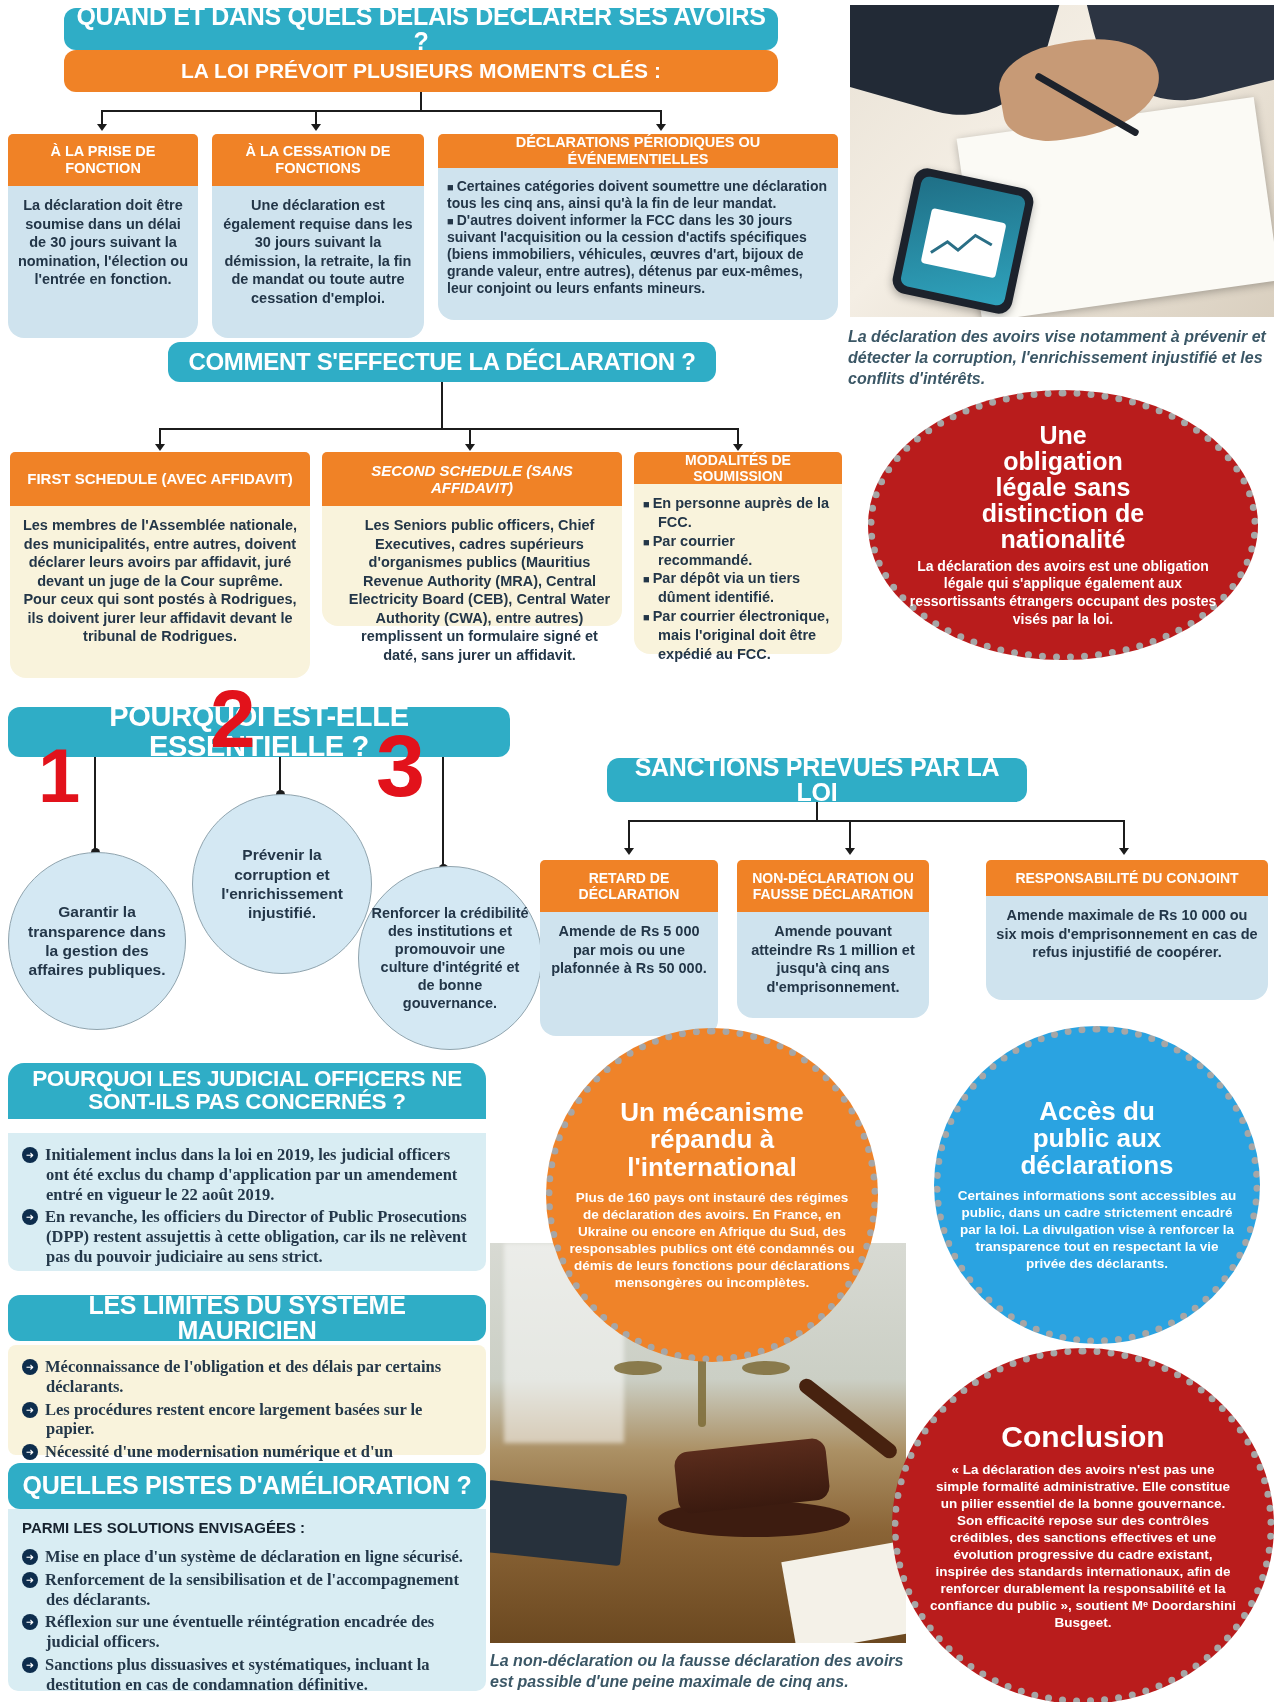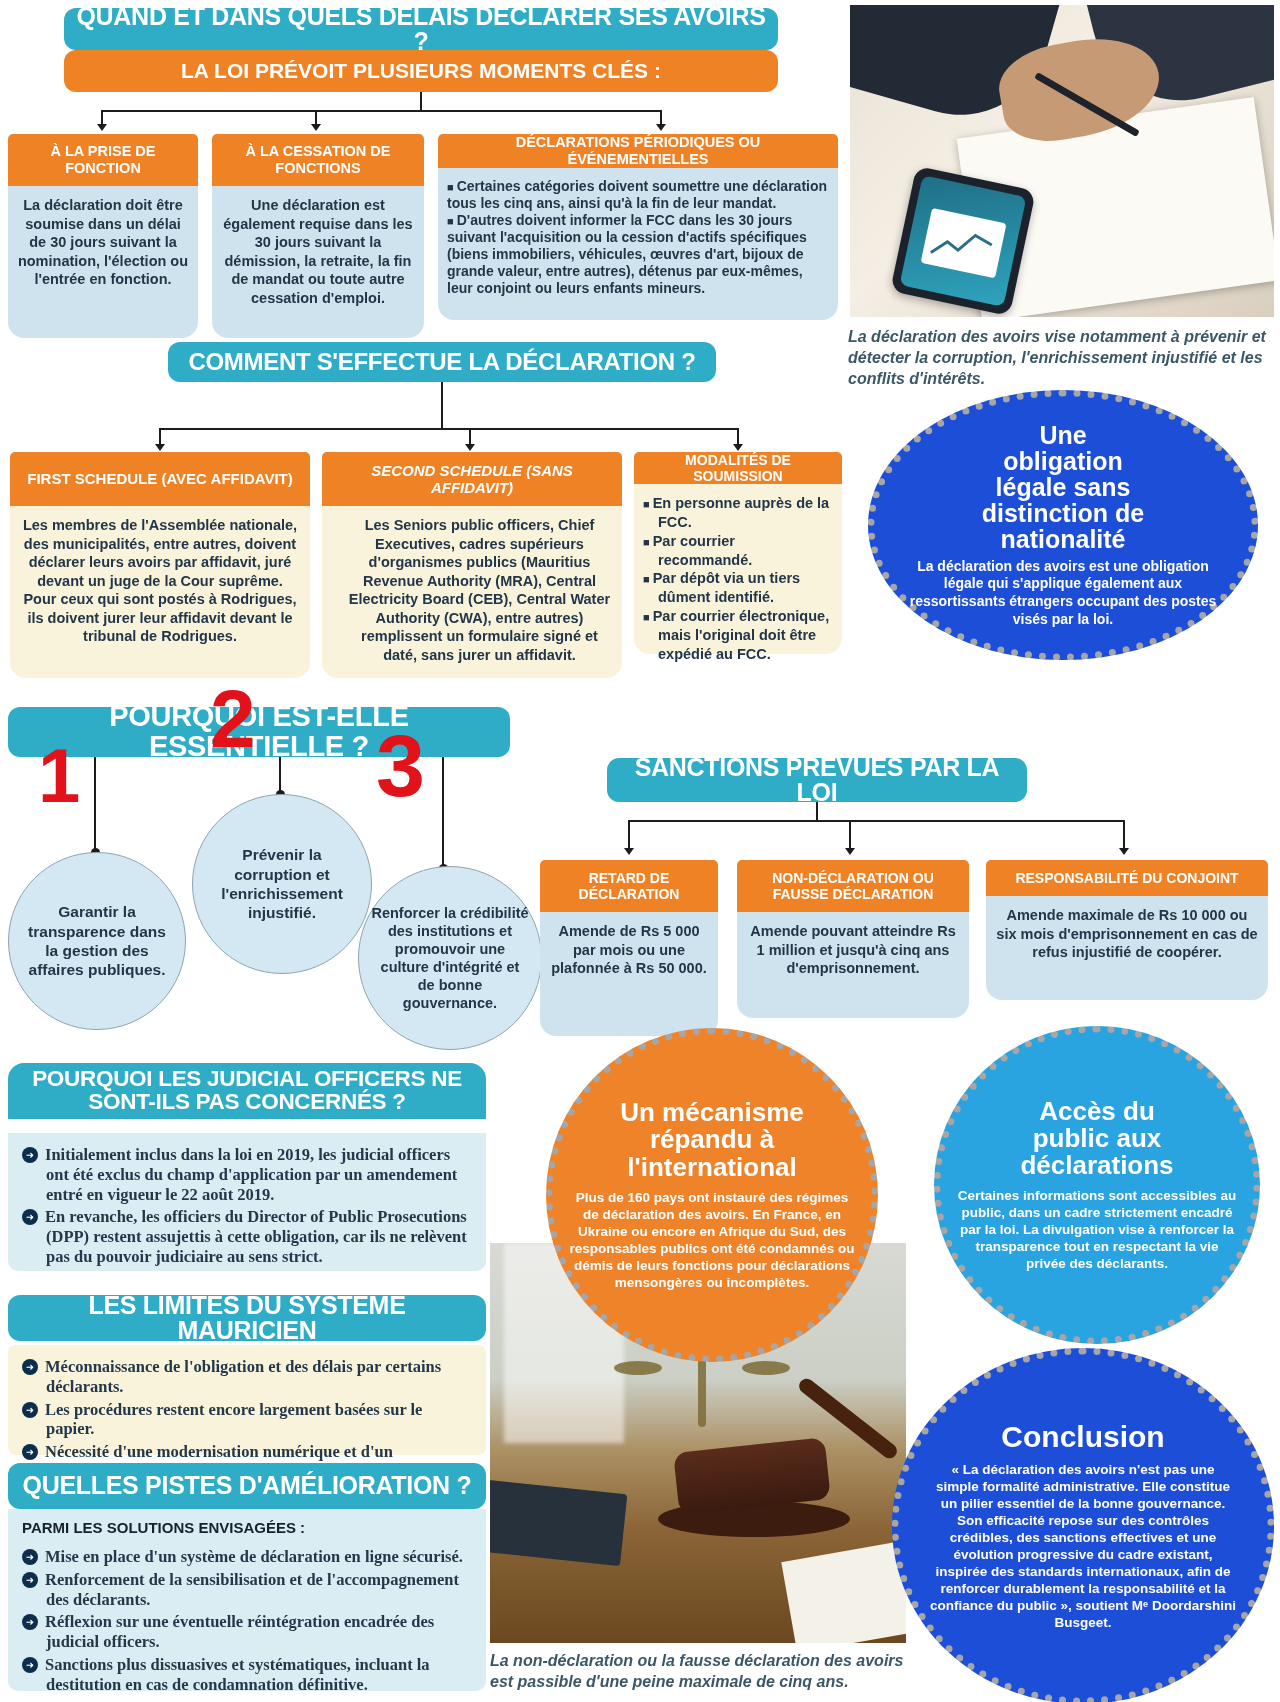--- a/index.html
+++ b/index.html
@@ -42,21 +42,21 @@
   ul.sqflush li { margin:0; }
   ul.sqhang li { padding-left:15px; text-indent:-15px; margin:0; }
 
   .badge {
     position:absolute; border-radius:50%; border:7px dotted #a6a6a6;
     display:flex; flex-direction:column; align-items:center; justify-content:center;
     text-align:center; color:#fff; box-sizing:border-box; z-index:3;
   }
   .btitle { font-weight:bold; line-height:1.04; }
   .bbody  { font-weight:bold; line-height:1.26; margin-top:10px; }
-  .bg-red    { background:#1d4ed8;justify-content:center; }
+  .bg-red    { background:#b91c1c;justify-content:center; }
   .bg-orange { background:#ef8329; }
   .bg-blue   { background:#2aa3e1; }
 
   .wcircle {
     position:absolute; border-radius:50%; background:#d4e8f3; border:1px solid #90a4ae;
     display:flex; align-items:center; justify-content:center; text-align:center;
     font-weight:bold; color:#233648; box-sizing:border-box; padding:12px; line-height:1.25;
   }
   .wnum { position:absolute; color:#e2121b; font-weight:bold; line-height:0.9; }
 
@@ -207,21 +207,21 @@
       <div class="ihead" style="height:54px; font-size:15px;">
         <span>FIRST SCHEDULE (AVEC AFFIDAVIT)</span>
       </div>
       <div class="ibody cream" style="height:172px; font-size:14.5px;">Les membres de l'Assemblée nationale, des municipalités, entre autres, doivent déclarer leurs avoirs par affidavit, juré devant un juge de la Cour suprême. Pour ceux qui sont postés à Rodrigues, ils doivent jurer leur affidavit devant le tribunal de Rodrigues.</div>
     </div>
 
     <div class="ibox" style="left:322px; top:452px; width:300px;">
       <div class="ihead" style="height:54px; font-size:15px;font-style:italic;">
         <span>SECOND SCHEDULE (SANS AFFIDAVIT)</span>
       </div>
-      <div class="ibody cream" style="height:172px; font-size:14.5px;padding-left:24px;">Les Seniors public officers, Chief Executives, cadres supérieurs d'organismes publics (Mauritius Revenue Authority (MRA), Central Electricity Board (CEB), Central Water Authority (CWA), entre autres) remplissent un formulaire signé et daté, sans jurer un affidavit.</div>
+      <div class="ibody cream" style="height:120px; font-size:14.5px;padding-left:24px;">Les Seniors public officers, Chief Executives, cadres supérieurs d'organismes publics (Mauritius Revenue Authority (MRA), Central Electricity Board (CEB), Central Water Authority (CWA), entre autres) remplissent un formulaire signé et daté, sans jurer un affidavit.</div>
     </div>
 
     <div class="ibox" style="left:634px; top:452px; width:208px;">
       <div class="ihead" style="height:32px; font-size:14px;">
         <span>MODALITÉS DE SOUMISSION</span>
       </div>
       <div class="ibody cream" style="height:170px; font-size:14.5px; text-align:left; line-height:1.3;">
         <ul class="sq sqhang">
             <li>En personne auprès de la FCC.</li>
             <li>Par courrier recommandé.</li>
@@ -278,21 +278,21 @@
     <div class="vl" style="left:1123px; top:820px; width:2px; height:28px;"></div>
     <div class="ah" style="left:1119px; top:848px;"></div>
 
     <div class="ibox" style="left:540px; top:860px; width:178px;">
       <div class="ihead" style="height:52px; font-size:14px;">
         <span>RETARD DE DÉCLARATION</span>
       </div>
       <div class="ibody lightblue" style="height:124px; font-size:14.5px;">Amende de Rs 5 000 par mois ou une plafonnée à Rs 50 000.</div>
     </div>
 
-    <div class="ibox" style="left:737px; top:860px; width:232px;">
+    <div class="ibox" style="left:737px; top:860px; width:192px;">
       <div class="ihead" style="height:52px; font-size:14px;">
         <span>NON-DÉCLARATION OU FAUSSE DÉCLARATION</span>
       </div>
       <div class="ibody lightblue" style="height:106px; font-size:14.5px;">Amende pouvant atteindre Rs 1 million et jusqu'à cinq ans d'emprisonnement.</div>
     </div>
 
     <div class="ibox" style="left:986px; top:860px; width:282px;">
       <div class="ihead" style="height:36px; font-size:14px;">
         <span>RESPONSABILITÉ DU CONJOINT</span>
       </div>

